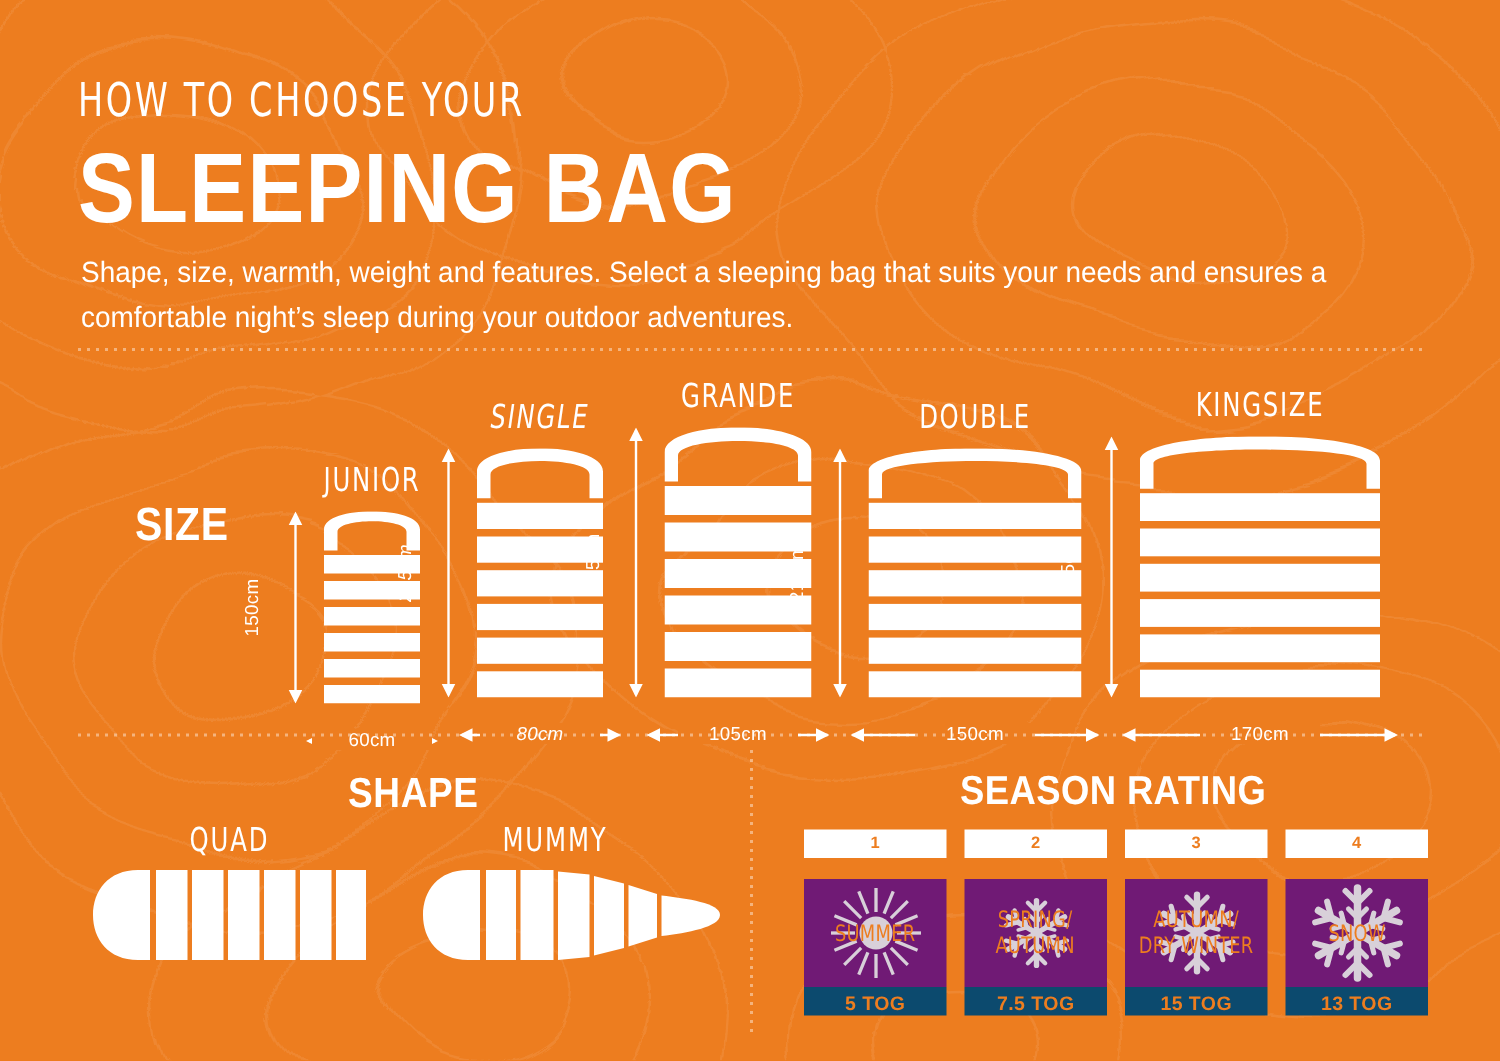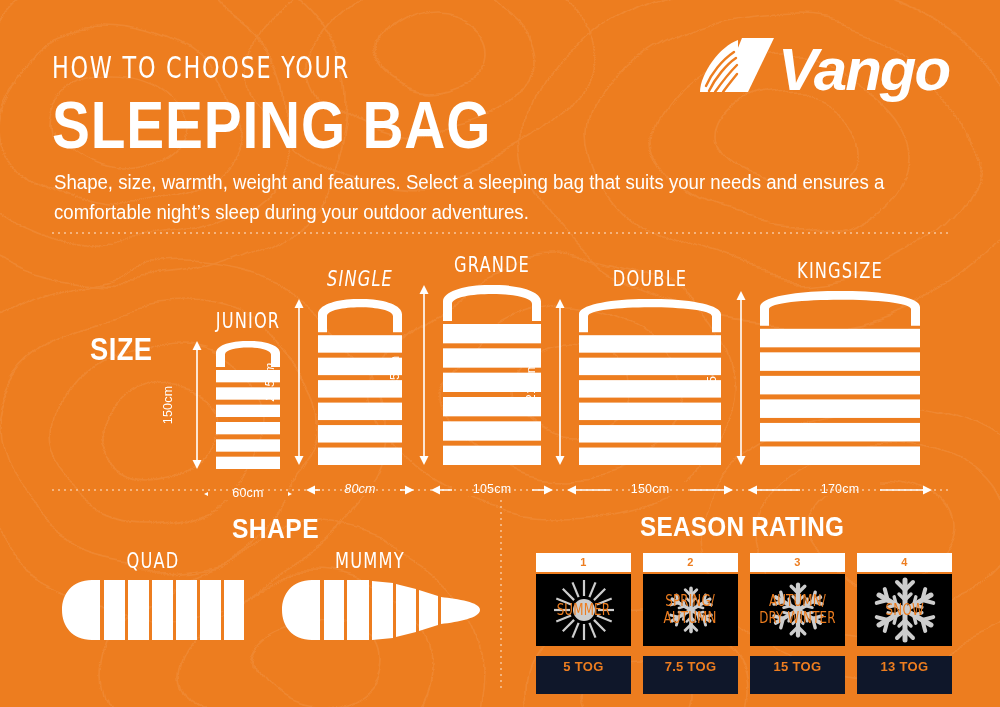--- a/index.html
+++ b/index.html
@@ -147,23 +147,23 @@
   }
   .season-card { width: 95px; position: relative; }
   .sc-num {
     background: #fff; color: #ED7D1F;
     font-size: 11px; font-weight: 700;
     text-align: center;
     height: 19px; line-height: 19px;
     letter-spacing: .3px;
   }
   .sc-body {
-    background: #000000;
+    background: #701a75;
     height: 72px;
-    margin-top: 2px;
+    margin-top: 14px;
     position: relative;
     display: flex;
     align-items: center;
     justify-content: center;
     overflow: hidden;
   }
   .sc-wm {
     position: absolute;
     left: 50%; top: 50%;
     transform: translate(-50%,-50%);
@@ -175,25 +175,25 @@
     z-index: 2;
     color: #ED7D1F;
     font-size: 15px;
     line-height: 1.12;
     text-align: center;
     letter-spacing: .2px;
     transform: scaleX(.88);
     font-family: "DejaVu Sans Condensed", "Liberation Sans Narrow", "Liberation Sans", sans-serif;
   }
   .sc-tog {
-    background: #0f172a; color: #ED7D1F;
+    background: #0c4a6e; color: #ED7D1F;
     font-size: 13px; font-weight: 700;
     text-align: center;
-    height: 38px; line-height: 21px;
-    margin-top: 10px;
+    height: 19px; line-height: 21px;
+    margin-top: 0;
     letter-spacing: .3px;
   }
 </style>
 </head>
 <body>
 
 <svg id="topo" viewBox="0 0 1000 707" preserveAspectRatio="none" aria-hidden="true">
   <defs>
     <filter id="warp">
       <feTurbulence type="fractalNoise" baseFrequency="0.0035" numOctaves="3" seed="7" result="n"></feTurbulence>
@@ -232,35 +232,20 @@
 
 <div class="page">
 
   <div class="header">
     <div class="kicker">HOW TO CHOOSE YOUR</div>
     <div class="title">SLEEPING BAG</div>
   </div>
 
   <div class="subtitle">Shape, size, warmth, weight and features. Select a sleeping bag that suits your needs and ensures a comfortable night’s sleep during your outdoor adventures.</div>
 
-  <div class="logo">
-    <svg viewBox="0 0 300 72" width="300" height="72" aria-hidden="true">
-      <g fill="#ffffff">
-        <path d="M22 58 C22 40 42 12 60 6 L60 58 Z"></path>
-        <path d="M64 4 L96 4 L70 58 L42 58 Z"></path>
-      </g>
-      <g fill="none" stroke="#ED7D1F" stroke-width="2.4" stroke-linecap="round">
-        <path d="M28 52 C33 40 44 26 56 18"></path>
-        <path d="M31 57 C37 44 49 30 58 24"></path>
-        <path d="M37 58 C44 48 52 38 59 31"></path>
-        <path d="M45 58 C50 51 55 45 59 40"></path>
-      </g>
-      <text x="100" y="56" fill="#ffffff" font-family="'Liberation Sans', sans-serif" font-size="60" font-weight="700" font-style="italic" letter-spacing="-2">Vango</text>
-    </svg>
-  </div>
 
   <div class="hdivider" style="left:52px; top:232px; width:896px;"></div>
 
   <div class="sect-label" style="left:90px; top:332px;">SIZE</div>
 
   <div class="sizes">
       <div class="size-item" style="left: 0px; top: 4px; width: 868px; height: 232px;">
         <div class="size-name" style="left: 158px; top: 56px; width: 180px;">JUNIOR</div>
         <svg width="64" height="128" viewBox="0 0 64 128" style="position: absolute; left: 216px; top: 89px;">
           <path d="M0 26 L0 11.96 C0 -4.16 64 -4.16 64 11.96 L64 26 L55 26 L55 13.52 C55 4.16 9 4.16 9 13.52 L9 26 Z" fill="#ffffff"></path>

